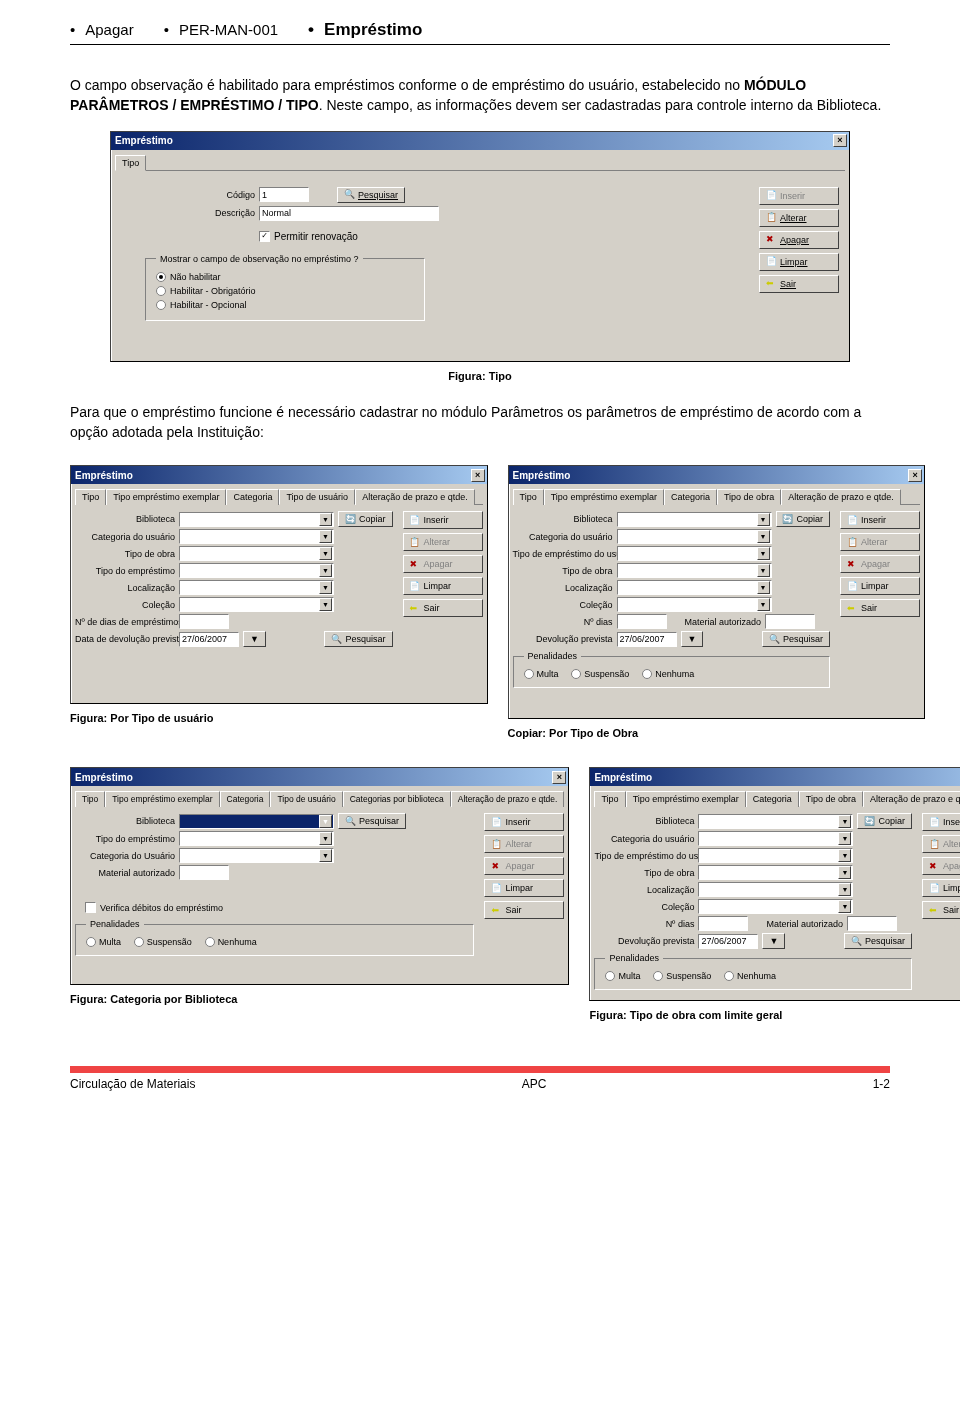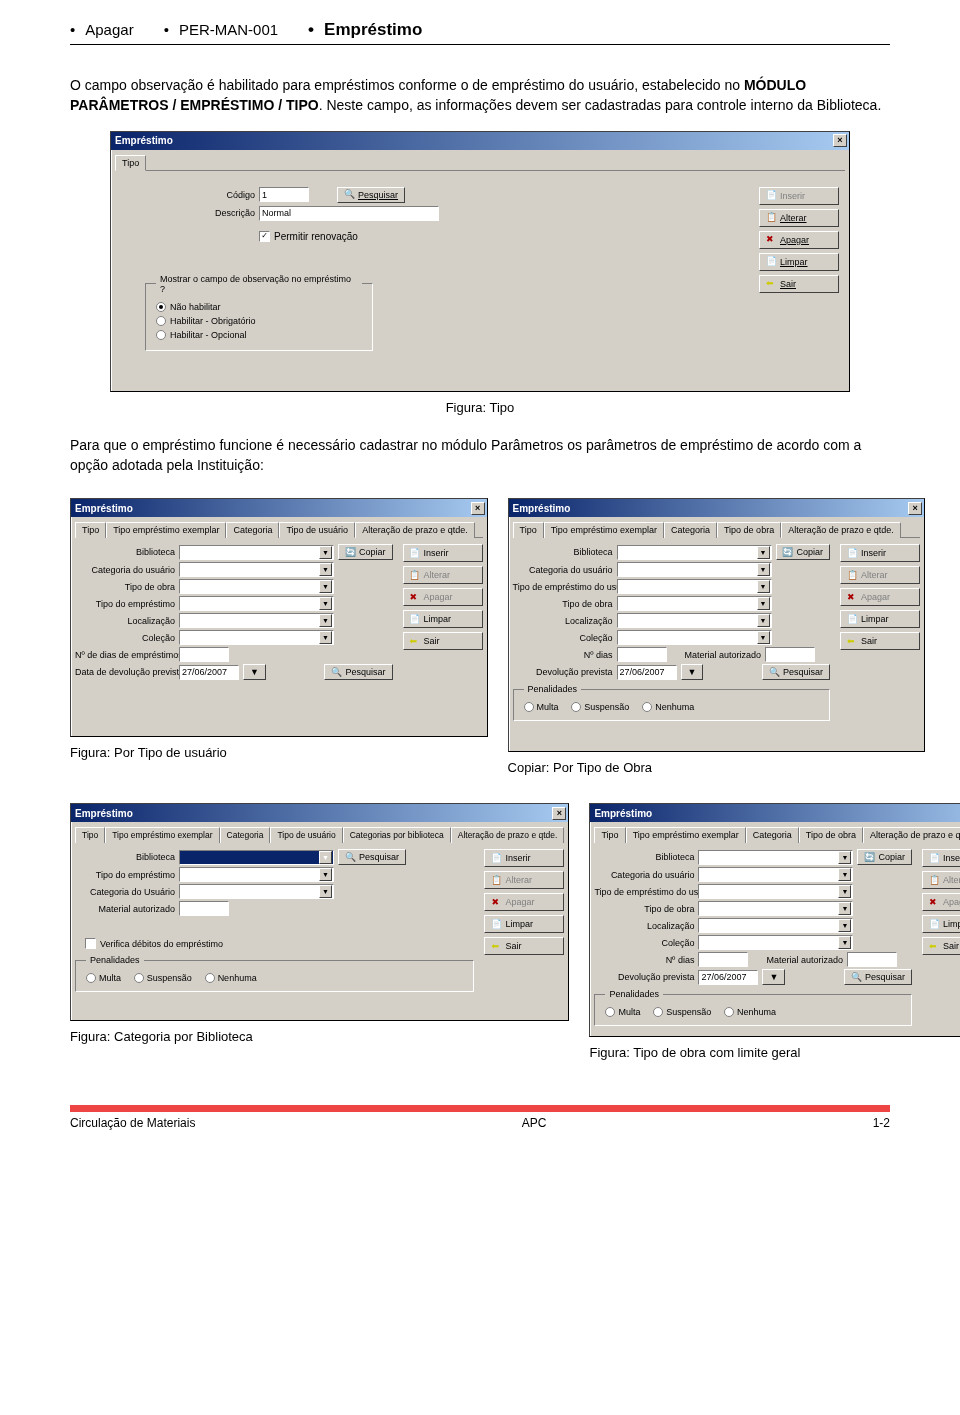--- a/index.html
+++ b/index.html
@@ -22,22 +22,22 @@
   }
   .header-row .dot::before { content: "•"; margin-right: 10px; }
   .header-row .title { font-weight: bold; font-size: 17px; }
   .paragraph {
     font-size: 14px;
     line-height: 1.45;
     margin-bottom: 15px;
   }
   .paragraph b { font-weight: bold; }
   .caption {
-    font-weight: normal;
-    font-size: 13px;
+    font-weight: bold;
+    font-size: 11px;
     margin: 8px 0 20px;
   }
   .caption.center { text-align: center; }
   .two-col {
     display: flex;
     gap: 20px;
     justify-content: space-between;
   }
   .two-col > div { flex: 1; }
   .footer {
@@ -213,21 +213,21 @@
         </div>
         <div class="form-row">
           <label>Descrição</label>
           <input class="txt w180" value="Normal" style="">
         </div>
         <div class="form-row" style="margin-top:10px;">
           <label></label>
           <span class="chk">✓</span>
           <span>Permitir renovação</span>
         </div>
-        <fieldset class="grp" style="width:228px; margin-top:32px;">
+        <fieldset class="grp" style="width:280px; margin-top:12px;">
           <legend>Mostrar o campo de observação no empréstimo ?</legend>
           <div class="rad-row">
               <span class="rad on"></span>
               <span>Não habilitar</span>
             </div>
           <div class="rad-row">
               <span class="rad"></span>
               <span>Habilitar - Obrigatório</span>
             </div>
           <div class="rad-row">

